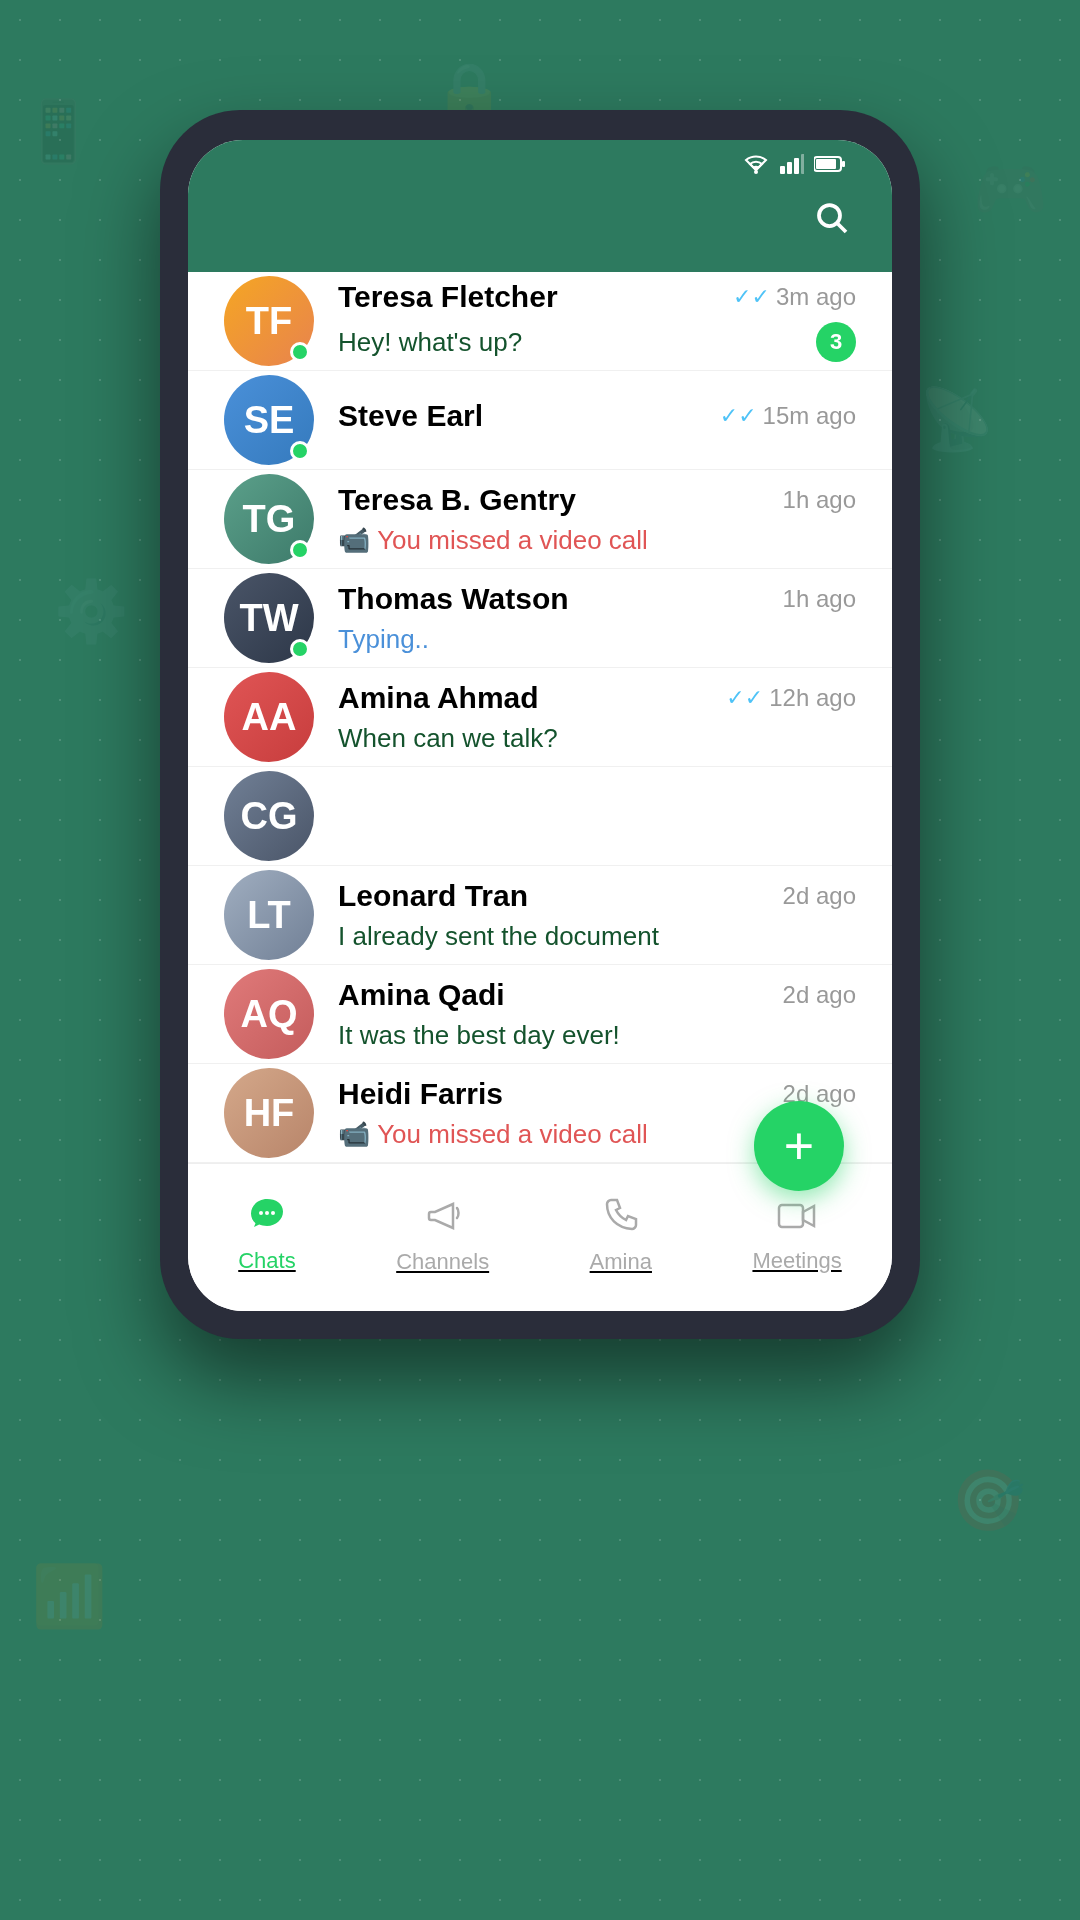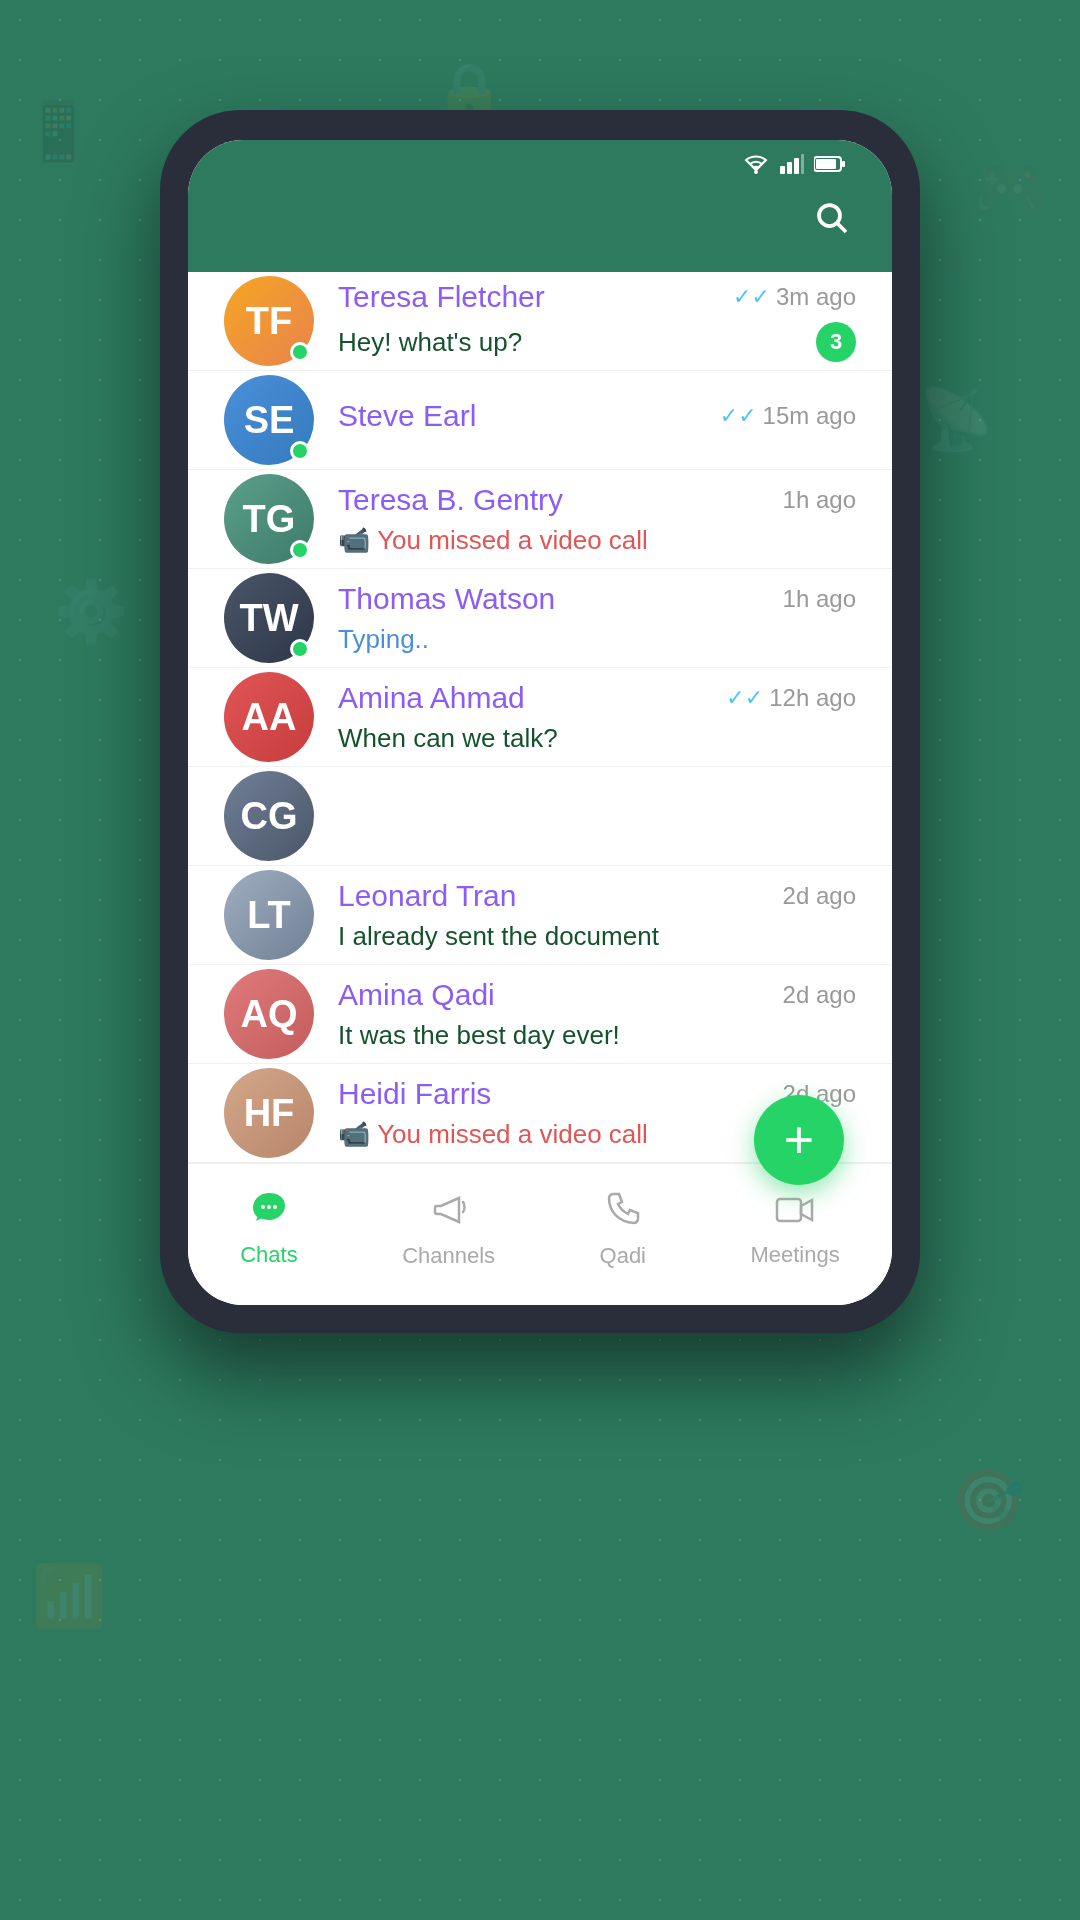--- a/index.html
+++ b/index.html
@@ -174,22 +174,22 @@
       min-width: 0;
     }
     .chat-top {
       display: flex;
       justify-content: space-between;
       align-items: center;
       margin-bottom: 8px;
     }
     .chat-name {
       font-size: 30px;
-      font-weight: 400;
-      color: #8b5cf6;
+      font-weight: 700;
+      color: #000000;
     }
     .chat-time {
       font-size: 24px;
       color: #999;
       white-space: nowrap;
       display: flex;
       align-items: center;
       gap: 6px;
     }
     .chat-time .tick {
@@ -244,21 +244,22 @@
       z-index: 10;
     }
 
     
     .bottom-nav {
       background: #fff;
       border-top: 1px solid #eee;
       display: flex;
       justify-content: space-around;
       align-items: center;
-      padding: 18px 0 28px;
+      padding: 24px 0 28px;
+      text-decoration: underline;
     }
     .nav-item {
       display: flex;
       flex-direction: column;
       align-items: center;
       gap: 8px;
       cursor: pointer;
       padding: 8px 20px;
     }
     .nav-icon {
@@ -515,21 +516,21 @@
           <div class="nav-icon"><svg width="36" height="36" viewBox="0 0 36 36">
               <path d="M28 8L10 16H6a2 2 0 00-2 2v4a2 2 0 002 2h4l18 8V8z" fill="none" stroke="#aaa" stroke-width="2.5"></path>
               <path d="M32 12c2 2 2 8 0 10" stroke="#aaa" stroke-width="2.5" fill="none" stroke-linecap="round"></path>
             </svg></div>
           <span class="nav-label">Channels</span>
         </div>
         <div class="nav-item">
           <div class="nav-icon"><svg width="36" height="36" viewBox="0 0 36 36">
               <path d="M8 4h6l3 8-4 2c2 4 6 8 10 10l2-4 8 3v6c0 2-2 4-4 4C14 32 4 22 4 8c0-2 2-4 4-4z" fill="none" stroke="#aaa" stroke-width="2.5"></path>
             </svg></div>
-          <span class="nav-label">Qadi</span>
+          <span class="nav-label">Amina</span>
         </div>
         <div class="nav-item">
           <div class="nav-icon"><svg width="40" height="30" viewBox="0 0 40 30">
               <rect x="2" y="4" width="24" height="22" rx="3" fill="none" stroke="#aaa" stroke-width="2.5"></rect>
               <path d="M26 11l11-6v20l-11-6V11z" fill="none" stroke="#aaa" stroke-width="2.5"></path>
             </svg></div>
           <span class="nav-label">Meetings</span>
         </div>
       </div>
 

